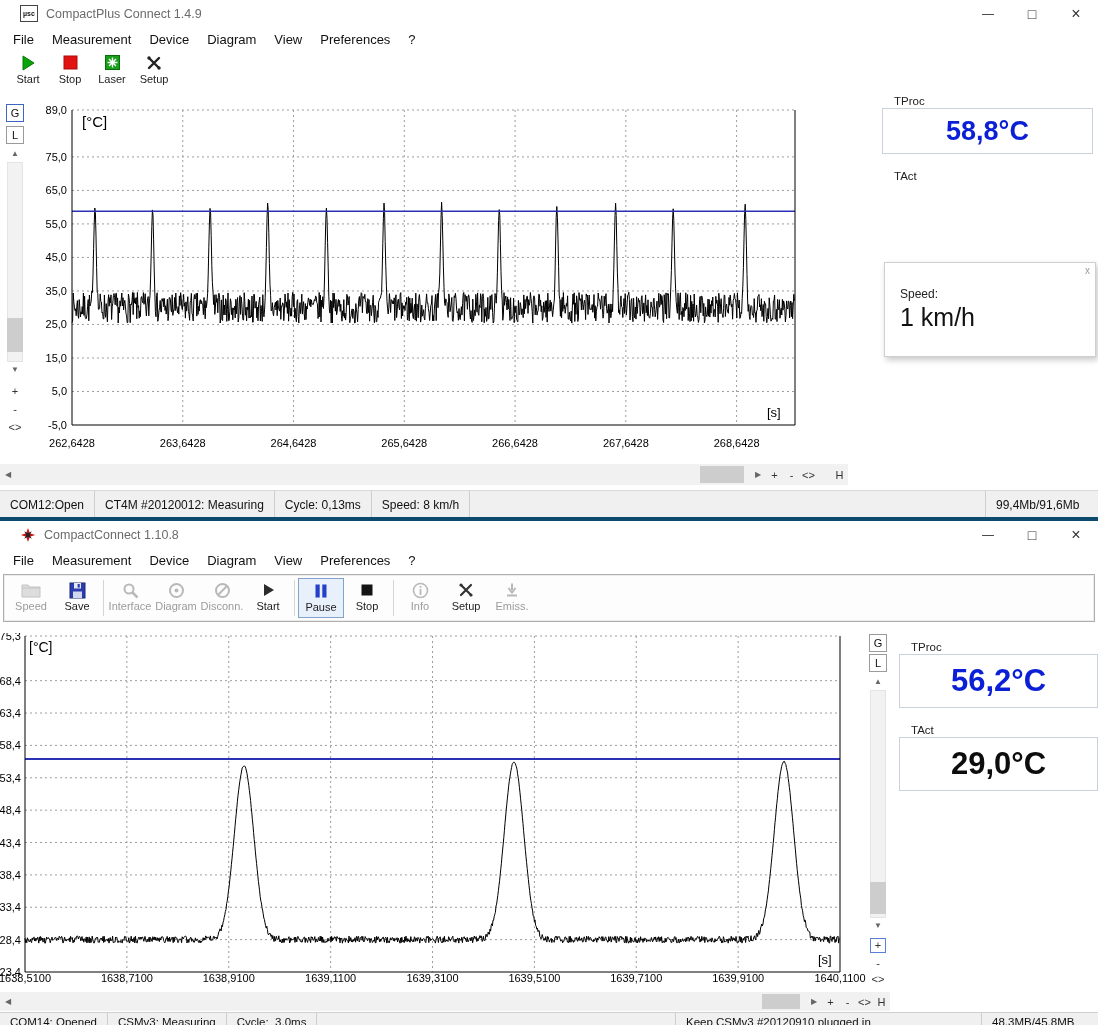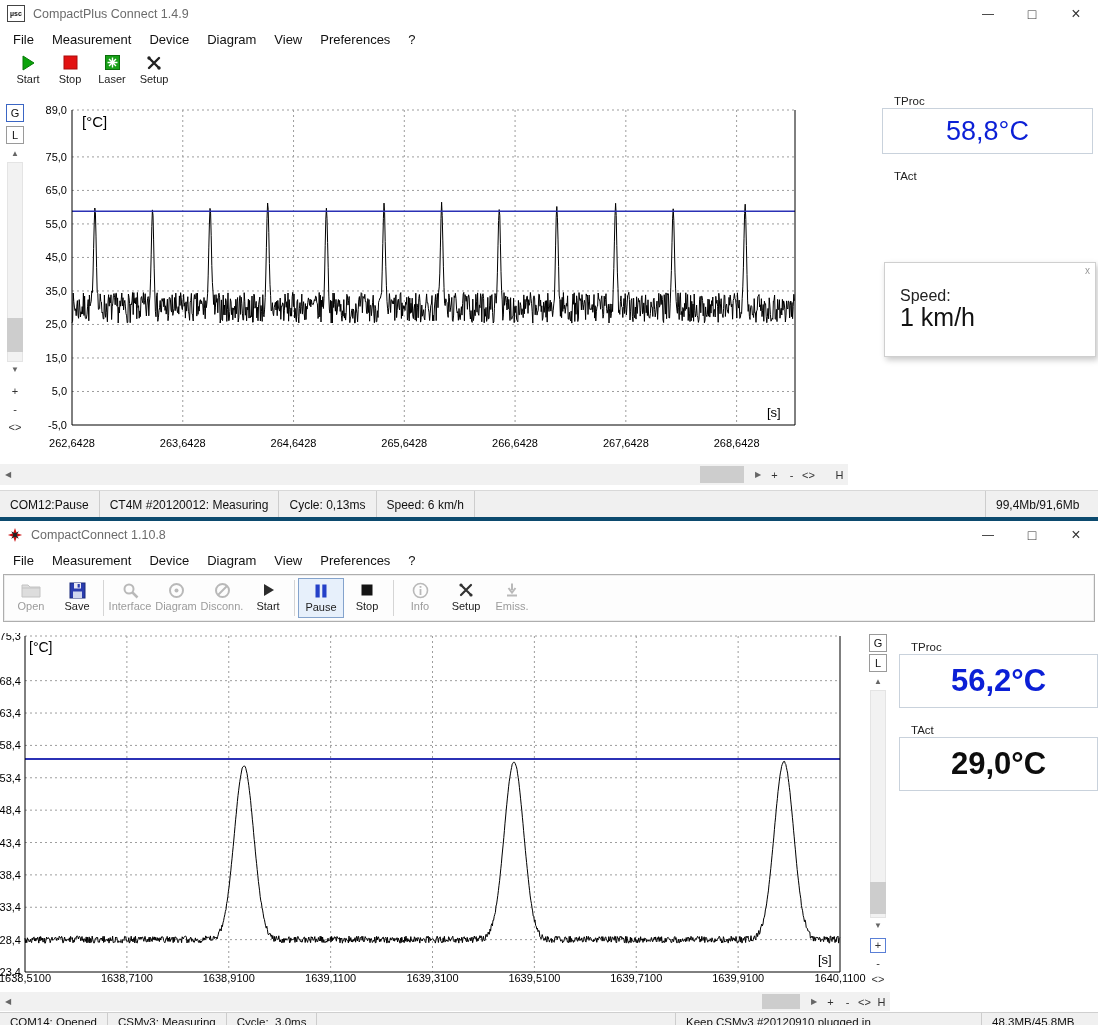--- a/index.html
+++ b/index.html
@@ -3,21 +3,21 @@
 <meta charset="utf-8">
 <style>
   html,body{margin:0;padding:0;}
   body{width:1098px;height:1025px;position:relative;overflow:hidden;
        font-family:"Liberation Sans",sans-serif;background:#fff;color:#111;}
   .win{position:absolute;left:0;width:1098px;background:#fff;}
   #win1{top:0;height:517px;}
   #win2{top:517px;height:508px;border-top:4px solid #0c4a6e;}
 
   
-  .titlebar{height:27px;display:flex;align-items:center;padding-left:7px;background:#fff;}
+  .titlebar{height:27px;display:flex;align-items:center;padding-left:20px;background:#fff;}
   .titlebar .title{margin-left:8px;font-size:12.5px;color:#6b6b6b;}
   .wctrls{margin-left:auto;display:flex;height:100%;}
   .wbtn{width:44px;display:flex;align-items:center;justify-content:center;color:#333;font-size:12px;}
   .wbtn.max{font-size:14px;}
   .wbtn.close{font-size:16px;}
 
   
   .menubar{height:24px;display:flex;align-items:center;padding-left:4px;font-size:13px;color:#111;}
   .mitem{padding:3px 9px;}
 
@@ -42,31 +42,31 @@
   
   .hscroll{position:absolute;display:flex;align-items:center;background:#f1f1f1;}
   .harrow{width:16px;text-align:center;font-size:8px;color:#666;}
   .htrack{position:relative;flex:1;height:100%;}
   .hthumb{position:absolute;top:2px;background:#cdcdcd;}
   .hzbtn{width:17px;text-align:center;font-size:11px;color:#333;}
 
   
   .plabel{font-size:11.5px;color:#222;margin-left:12px;}
   .pbox{border:1px solid #c9d2dc;display:flex;align-items:center;justify-content:center;margin-top:1px;background:#fff;}
-  .pbox .val{font-weight:400;}
+  .pbox .val{font-weight:700;}
   .blue{color:#0b1fd6;} .black{color:#0d0d0d;}
   #panel1{position:absolute;left:882px;top:95px;width:211px;}
   #panel1 .pbox{height:44px;} #panel1 .val{font-size:27px;}
   #panel2{position:absolute;left:899px;top:120px;width:199px;}
   #panel2 .pbox{height:52px;} #panel2 .val{font-size:31px;font-weight:700;}
   .pgap{height:16px;}
 
   .speedpanel{position:absolute;left:884px;top:262px;width:210px;height:93px;background:#fff;border:1px solid #cfcfcf;box-shadow:2px 3px 6px rgba(0,0,0,.22);}
   .speedclose{position:absolute;top:2px;right:5px;font-size:10px;color:#999;}
-  .speedlabel{position:absolute;left:15px;top:24px;font-size:16px;color:#222;}
+  .speedlabel{position:absolute;left:15px;top:24px;font-size:12px;color:#222;}
   .speedval{position:absolute;left:15px;top:40px;font-size:25px;color:#111;}
 
   
   .statusbar{position:absolute;left:0;display:flex;align-items:center;background:#f0f0f0;color:#111;}
   #sb1{top:490px;height:27px;width:1098px;border-top:1px solid #d8d8d8;font-size:12px;}
   #sb2{top:491px;height:17px;width:1098px;border-top:1px solid #cfcfcf;font-size:11.5px;}
   .sseg{padding:0 10px;height:100%;display:flex;align-items:center;border-right:1px solid #cdcdcd;white-space:pre;}
   .sseg.last{border-right:none;}
   .sspacer{flex:1;height:100%;border-right:1px solid #cdcdcd;}
 
@@ -225,24 +225,24 @@
     <div class="plabel">TAct</div>
   </div>
 
   <div class="speedpanel">
     <span class="speedclose">x</span>
     <span class="speedlabel">Speed:</span>
     <span class="speedval">1 km/h</span>
   </div>
 
   <footer class="statusbar" id="sb1">
-    <span class="sseg">COM12:Pause</span>
+    <span class="sseg">COM12:Open</span>
     <span class="sseg">CT4M #20120012: Measuring</span>
     <span class="sseg">Cycle: 0,13ms</span>
-    <span class="sseg">Speed: 6 km/h</span>
+    <span class="sseg">Speed: 8 km/h</span>
     <span class="sspacer"></span>
     <span class="sseg last" style="min-width:92px;">99,4Mb/91,6Mb</span>
   </footer>
 </section>
 
 <section class="win" id="win2">
 
   <header class="titlebar">
     <span style="display:flex;">
       <svg width="16" height="16" viewBox="0 0 18 18">
@@ -269,21 +269,21 @@
   </nav>
 
   <div class="toolbar2wrap">
     <div class="tb2 disabled">
       <span class="tbicon">
         <svg width="20" height="16">
             <path d="M1 3 h6 l2 2 h10 v10 H1 Z" fill="#c9bfa8" stroke="#8f8a7c"></path>
             <path d="M1 6 h18" stroke="#8f8a7c"></path>
           </svg>
       </span>
-      <span>Open</span>
+      <span>Speed</span>
     </div>
     <div class="tb2">
       <span class="tbicon">
         <svg width="17" height="17">
             <rect x="1" y="1" width="15" height="15" fill="#2a3cae" stroke="#1a2a7a"></rect>
           <rect x="5" y="1" width="7" height="5.5" fill="#e8e8f4"></rect>
             <rect x="8.6" y="2" width="2.2" height="3.6" fill="#2a3cae"></rect>
           <rect x="4" y="9.5" width="9" height="6.5" fill="#cfd6ee"></rect>
           </svg>
       </span>

